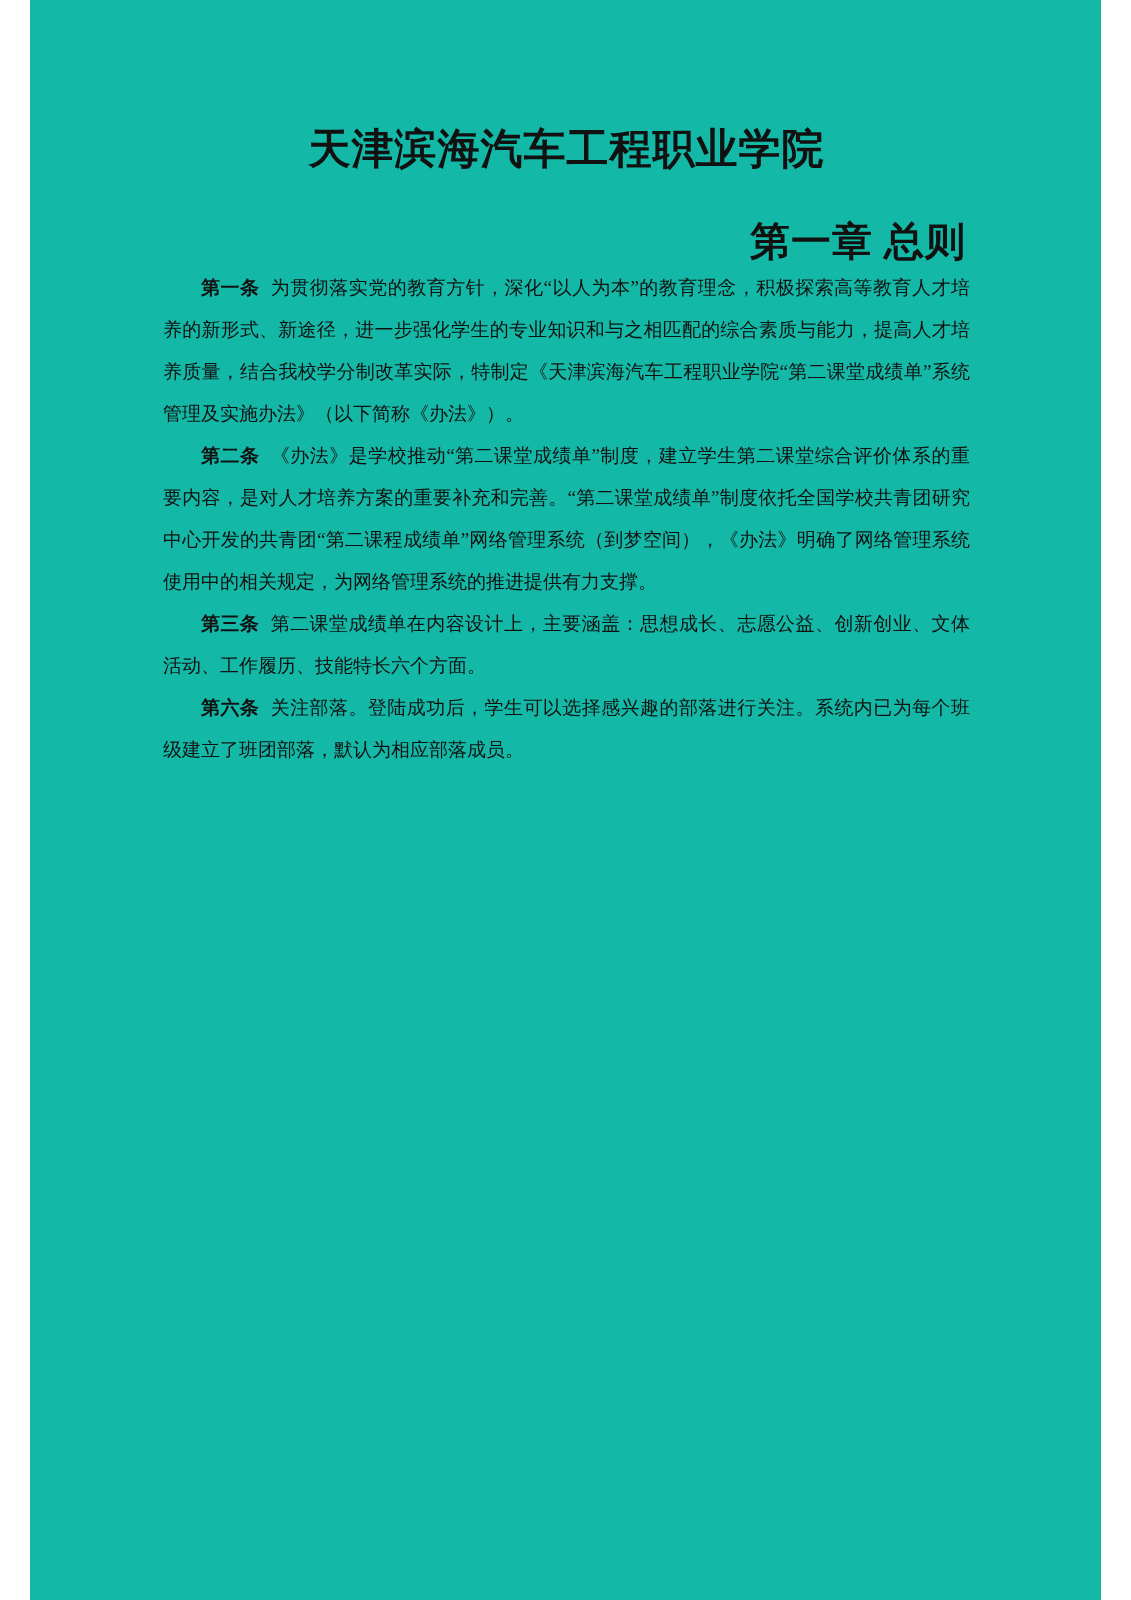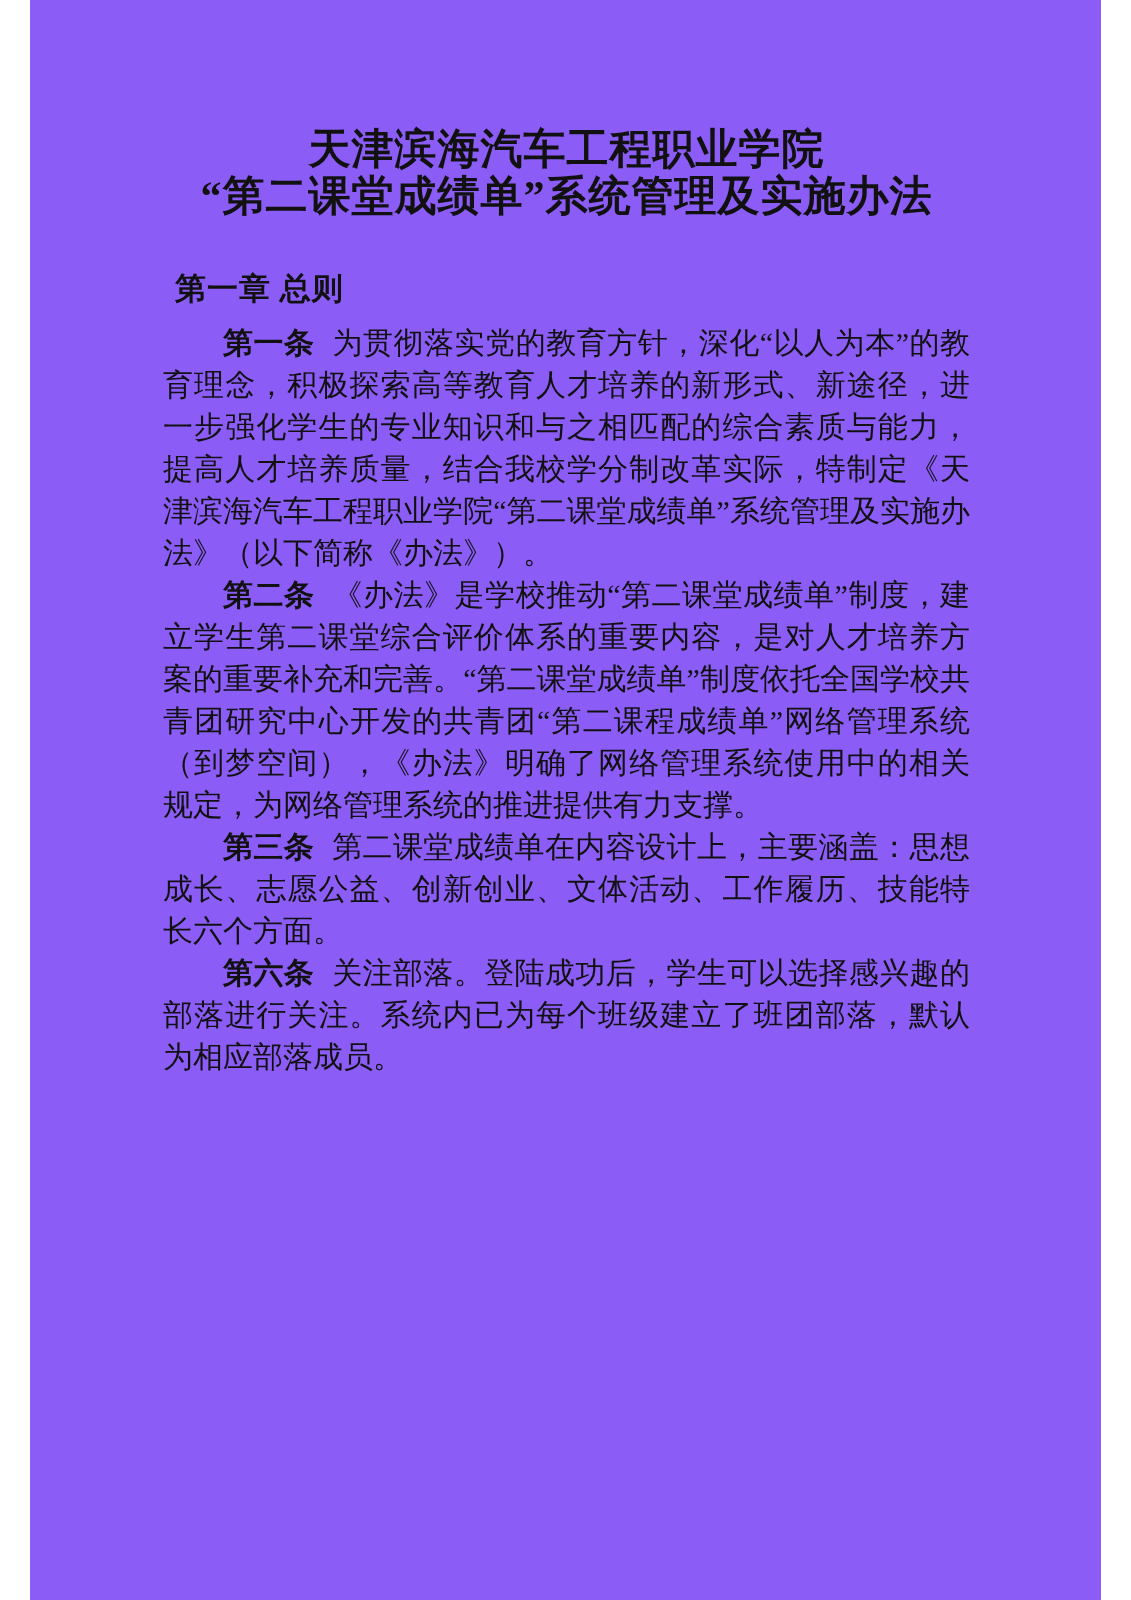--- a/index.html
+++ b/index.html
@@ -5,72 +5,71 @@
   html, body {
     margin: 0;
     padding: 0;
     background: #ffffff;
   }
   .page {
     position: relative;
     width: 1071px;
     height: 1600px;
     margin: 0 auto;
-    background: #8b5cf6;
+    background: #14b8a6;
     color: #111111;
     font-family: "Liberation Serif", "DejaVu Serif", serif;
     box-sizing: border-box;
     padding: 0 131px 11px 133px;
     overflow: hidden;
   }
   .doc-title {
     margin: 0;
     padding-top: 126px;
     font-size: 42px;
     line-height: 47px;
     font-weight: bold;
     text-align: center;
     letter-spacing: 1px;
   }
   .doc-title .title-line {
     display: block;
     white-space: nowrap;
   }
   .chapter-heading {
-    margin: 12px;
-    font-size: 31px;
+    margin: 4px;
+    font-size: 40px;
     line-height: 42px;
     font-weight: bold;
-    text-align: left;
+    text-align: right;
     letter-spacing: 1px;
   }
   .chapter-heading.first {
     margin-top: 48px;
   }
   .article {
     margin: 0;
-    font-size: 30px;
+    font-size: 19px;
     line-height: 42px;
     text-align: justify;
     text-justify: inter-ideograph;
     text-indent: 2em;
   }
   .article-label {
     font-weight: bold;
     margin-right: 0.6em;
   }
 </style>
 </head>
 <body>
 
 <div class="page">
 
   <h1 class="doc-title">
     <span class="title-line">天津滨海汽车工程职业学院</span>
-    <span class="title-line">“第二课堂成绩单”系统管理及实施办法</span>
   </h1>
 
   <h2 class="chapter-heading first">第一章 总则</h2>
 
   <p class="article">
     <span class="article-label">第一条</span><span class="article-text">为贯彻落实党的教育方针，深化“以人为本”的教育理念，积极探索高等教育人才培养的新形式、新途径，进一步强化学生的专业知识和与之相匹配的综合素质与能力，提高人才培养质量，结合我校学分制改革实际，特制定《天津滨海汽车工程职业学院“第二课堂成绩单”系统管理及实施办法》（以下简称《办法》）。</span>
   </p>
 
   <p class="article">
     <span class="article-label">第二条</span><span class="article-text">《办法》是学校推动“第二课堂成绩单”制度，建立学生第二课堂综合评价体系的重要内容，是对人才培养方案的重要补充和完善。“第二课堂成绩单”制度依托全国学校共青团研究中心开发的共青团“第二课程成绩单”网络管理系统（到梦空间），《办法》明确了网络管理系统使用中的相关规定，为网络管理系统的推进提供有力支撑。</span>

